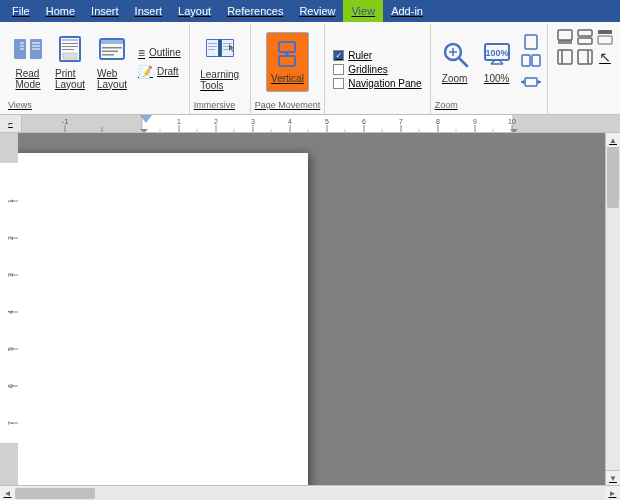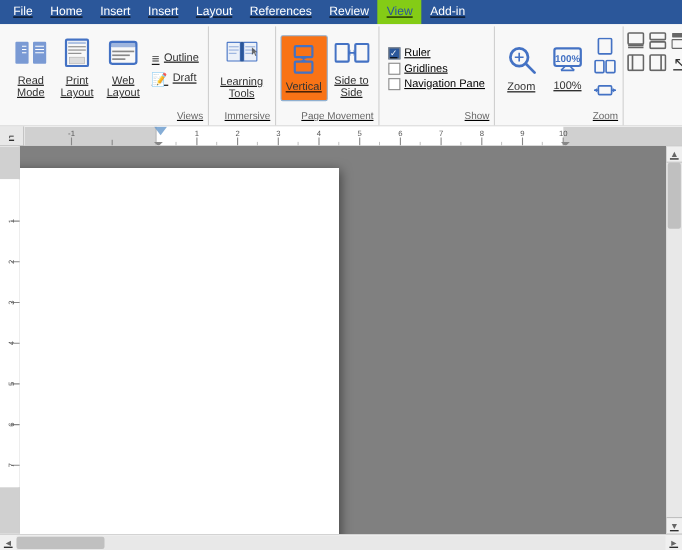--- a/index.html
+++ b/index.html
@@ -50,21 +50,21 @@
     .ribbon-buttons {
       display: flex;
       flex: 1;
       align-items: center;
       gap: 2px;
     }
     .ribbon-group-label {
       font-size: 9px;
       color: #666;
       padding: 2px 0;
-      text-align: right;
+      text-align: left;
       width: 100%;
     }
     .ribbon-btn {
       display: flex;
       flex-direction: column;
       align-items: center;
       justify-content: center;
       padding: 2px 4px;
       cursor: pointer;
       border-radius: 2px;
@@ -77,21 +77,21 @@
     }
     .ribbon-btn.active { background: #f97316; border: 1px solid #90b0d0; }
     .ribbon-btn .icon {
       font-size: 20px;
       line-height: 1;
     }
     .ribbon-btn .label {
       font-size: 10px;
       line-height: 1.1;
       white-space: pre-line;
-      text-align: center;
+      text-align: left;
     }
 
     
     .ribbon-small-btns {
       display: flex;
       flex-direction: column;
       gap: 1px;
       justify-content: center;
     }
     .ribbon-small-btn {
@@ -364,33 +364,20 @@
                 <rect x="6" y="2" width="16" height="10" rx="1" fill="none" stroke="#4472c4" stroke-width="2"></rect>
                 <rect x="6" y="16" width="16" height="10" rx="1" fill="none" stroke="#4472c4" stroke-width="2"></rect>
                 <line x1="14" y1="12" x2="14" y2="16" stroke="#4472c4" stroke-width="1.5"></line>
                 <polygon points="11,13.5 14,12 17,13.5" fill="#4472c4"></polygon>
                 <polygon points="11,14.5 14,16 17,14.5" fill="#4472c4"></polygon>
               </svg>
             </div>
             <div class="label">Vertical</div>
           </div>
 
-          <div class="ribbon-btn">
-            <div class="icon">
-              <svg width="32" height="28" viewBox="0 0 32 28">
-                <rect x="1" y="6" width="12" height="16" rx="1" fill="none" stroke="#4472c4" stroke-width="2"></rect>
-                <rect x="19" y="6" width="12" height="16" rx="1" fill="none" stroke="#4472c4" stroke-width="2"></rect>
-                <line x1="13" y1="14" x2="19" y2="14" stroke="#4472c4" stroke-width="1.5"></line>
-                <polygon points="14.5,11 13,14 14.5,17" fill="#4472c4"></polygon>
-                <polygon points="17.5,11 19,14 17.5,17" fill="#4472c4"></polygon>
-              </svg>
-            </div>
-            <div class="label">Side to
-Side</div>
-          </div>
         </div>
         <div class="ribbon-group-label">Page Movement</div>
       </div>
 
       <div class="ribbon-group">
         <div class="ribbon-buttons">
           <div class="checkbox-group">
             <div class="checkbox-row">
               <div class="cb checked">✓</div>
               <span>Ruler</span>
@@ -398,21 +385,20 @@
             <div class="checkbox-row">
               <div class="cb"></div>
               <span>Gridlines</span>
             </div>
             <div class="checkbox-row">
               <div class="cb"></div>
               <span>Navigation Pane</span>
             </div>
           </div>
         </div>
-        <div class="ribbon-group-label">Show</div>
       </div>
 
       <div class="ribbon-group">
         <div class="ribbon-buttons">
 
           <div class="ribbon-btn">
             <div class="icon">
               <svg width="28" height="28" viewBox="0 0 28 28">
                 <circle cx="12" cy="12" r="8" fill="none" stroke="#4472c4" stroke-width="2.5"></circle>
                 <line x1="18" y1="18" x2="26" y2="26" stroke="#4472c4" stroke-width="2.5" stroke-linecap="round"></line>

